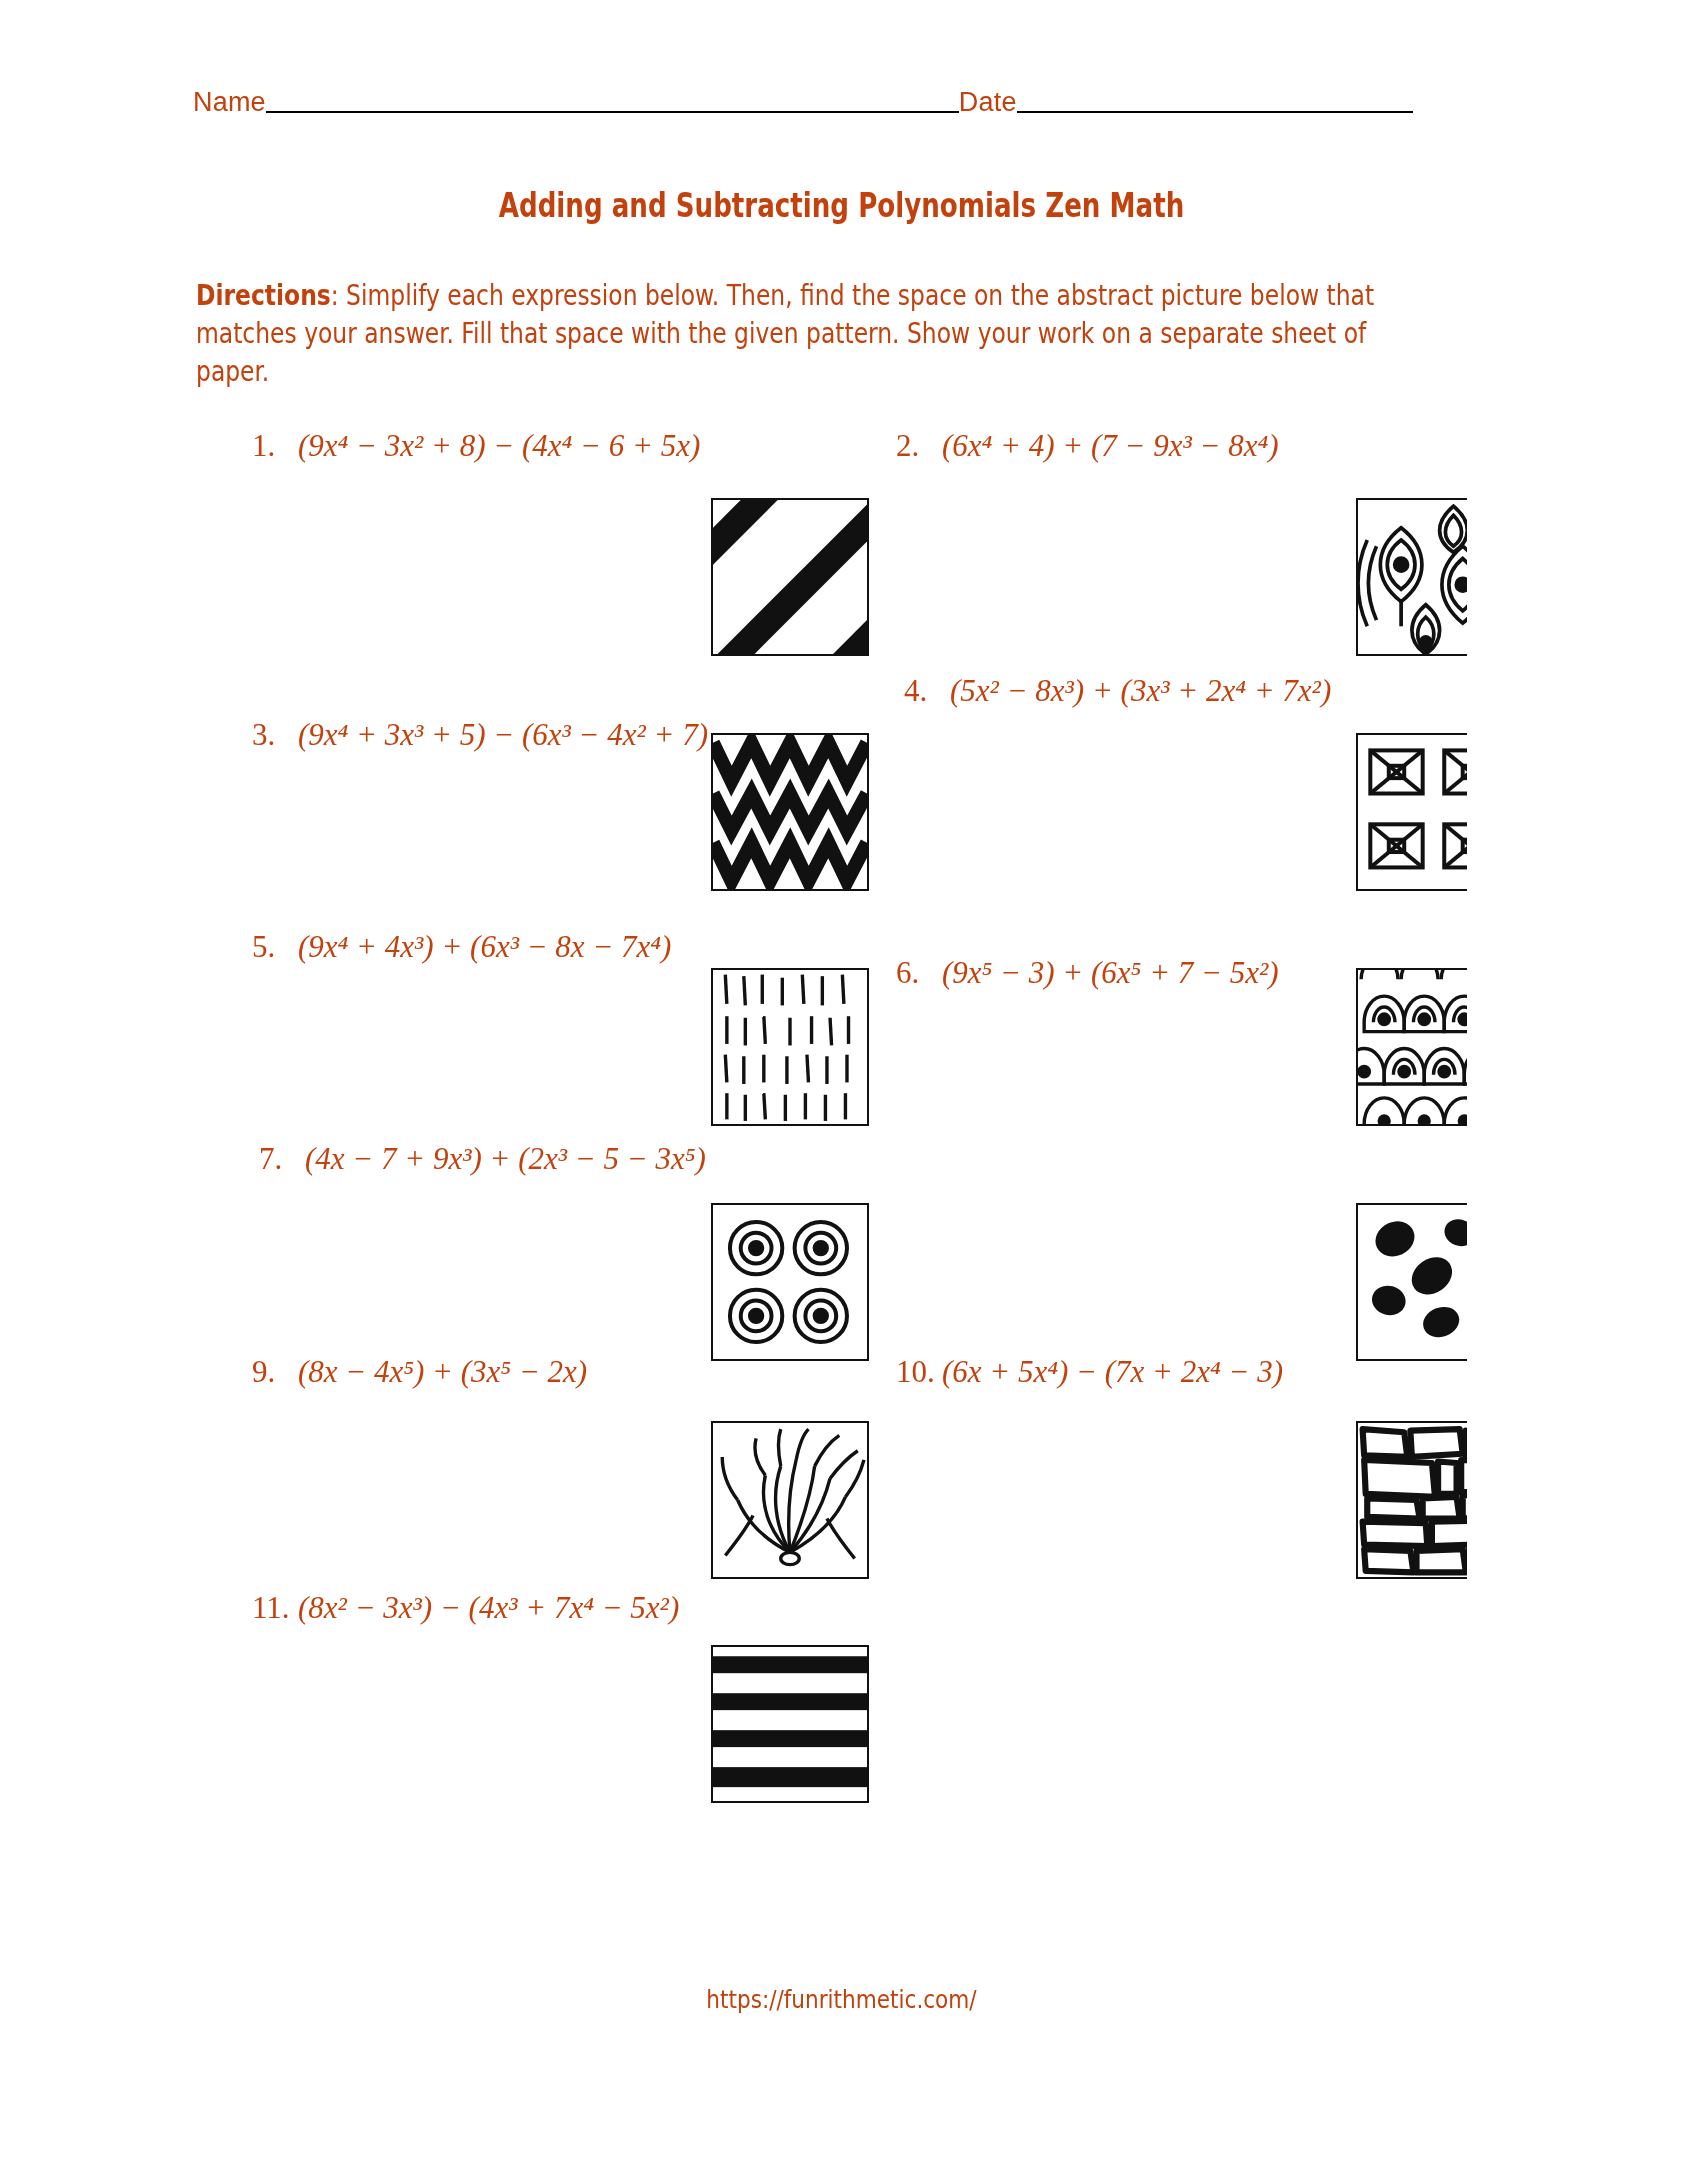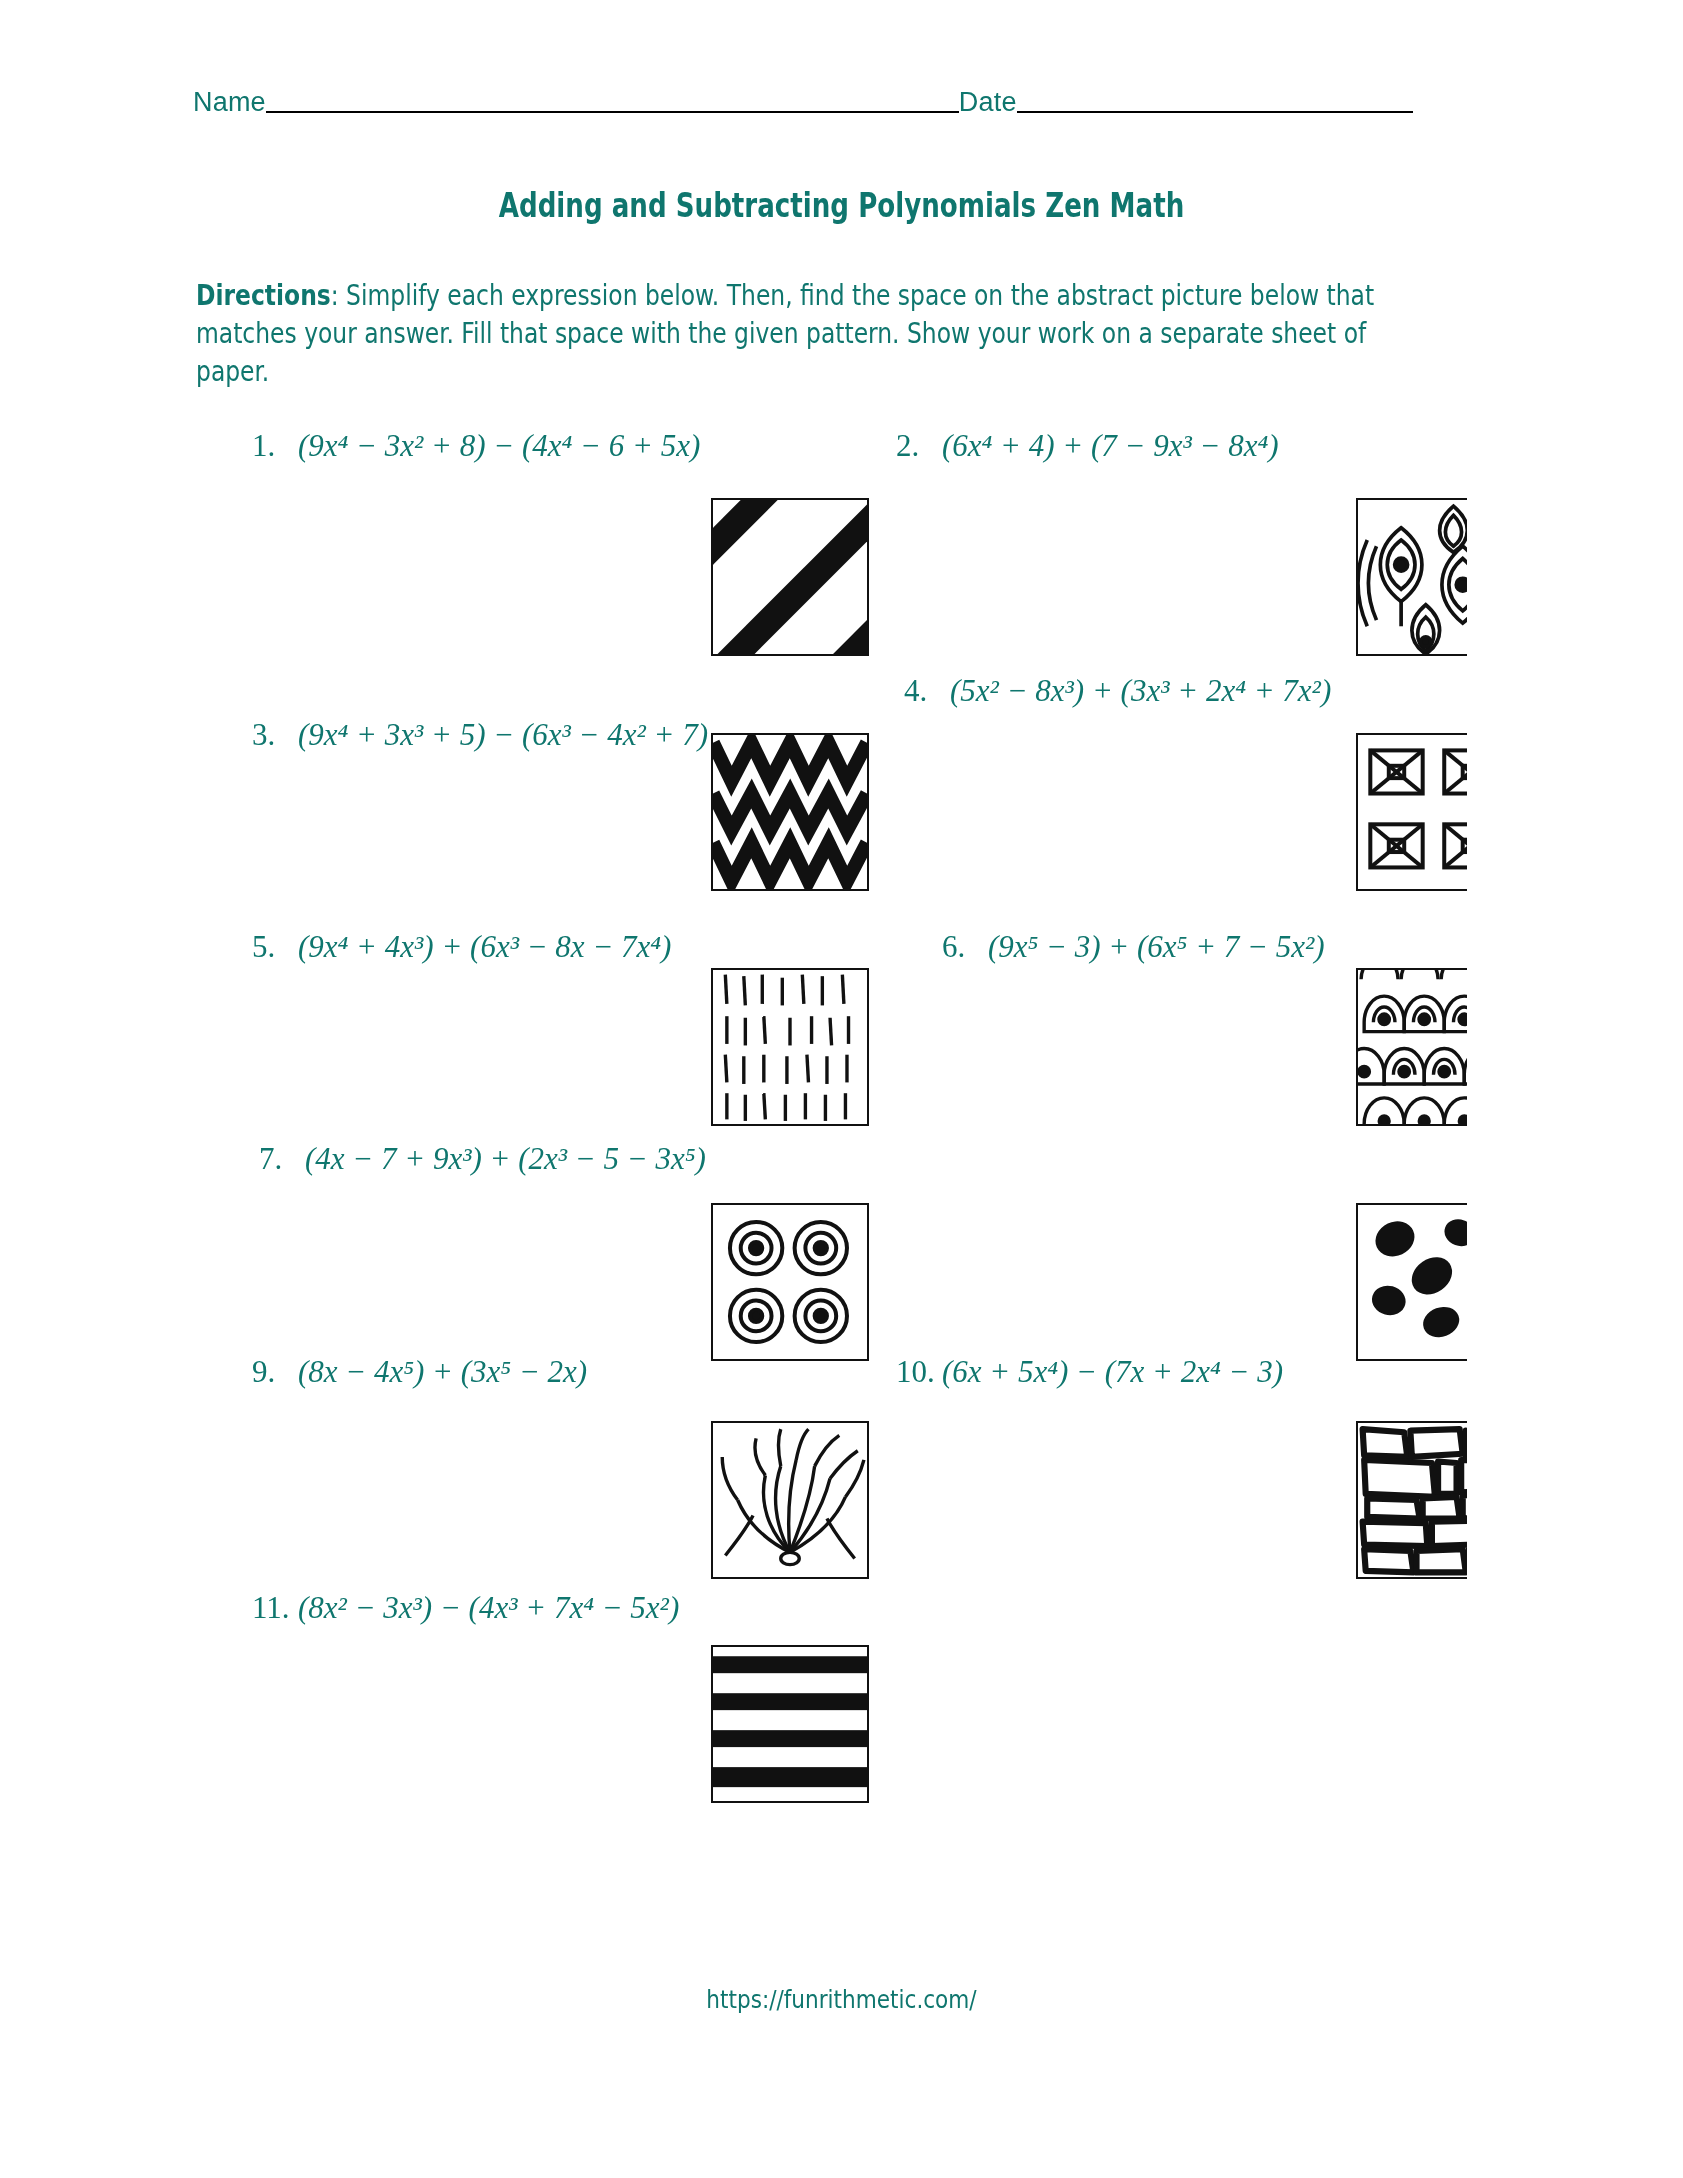--- a/index.html
+++ b/index.html
@@ -6,21 +6,21 @@
     margin: 0;
     padding: 0;
     background: #ffffff;
   }
   .page {
     position: relative;
     width: 1467px;
     height: 2178px;
     background: #ffffff;
     font-family: "Liberation Sans", sans-serif;
-    color: #0f766e;
+    color: #c2410c;
     overflow: hidden;
   }
 
   
   .namedate {
     position: absolute;
     left: 193px;
     top: 87px;
     width: 1287px;
     display: flex;
@@ -129,21 +129,21 @@
   <div class="prob" style="left:252px; top:673px;margin-top:44px;">
     <span class="num">3.</span><span class="expr">(9x⁴ + 3x³ + 5) − (6x³ − 4x² + 7)</span>
   </div>
   <div class="prob" style="left:896px; top:673px;margin-left:8px;">
     <span class="num">4.</span><span class="expr">(5x² − 8x³) + (3x³ + 2x⁴ + 7x²)</span>
   </div>
 
   <div class="prob" style="left:252px; top:929px;">
     <span class="num">5.</span><span class="expr">(9x⁴ + 4x³) + (6x³ − 8x − 7x⁴)</span>
   </div>
-  <div class="prob" style="left:896px; top:929px;margin-left:46px;">
+  <div class="prob" style="left:896px; top:955px;">
     <span class="num">6.</span><span class="expr">(9x⁵ − 3) + (6x⁵ + 7 − 5x²)</span>
   </div>
 
   <div class="prob" style="left:252px; top:1141px;margin-left:7px;">
     <span class="num">7.</span><span class="expr">(4x − 7 + 9x³) + (2x³ − 5 − 3x⁵)</span>
   </div>
 
   <div class="prob" style="left:252px; top:1354px;">
     <span class="num">9.</span><span class="expr">(8x − 4x⁵) + (3x⁵ − 2x)</span>
   </div>

